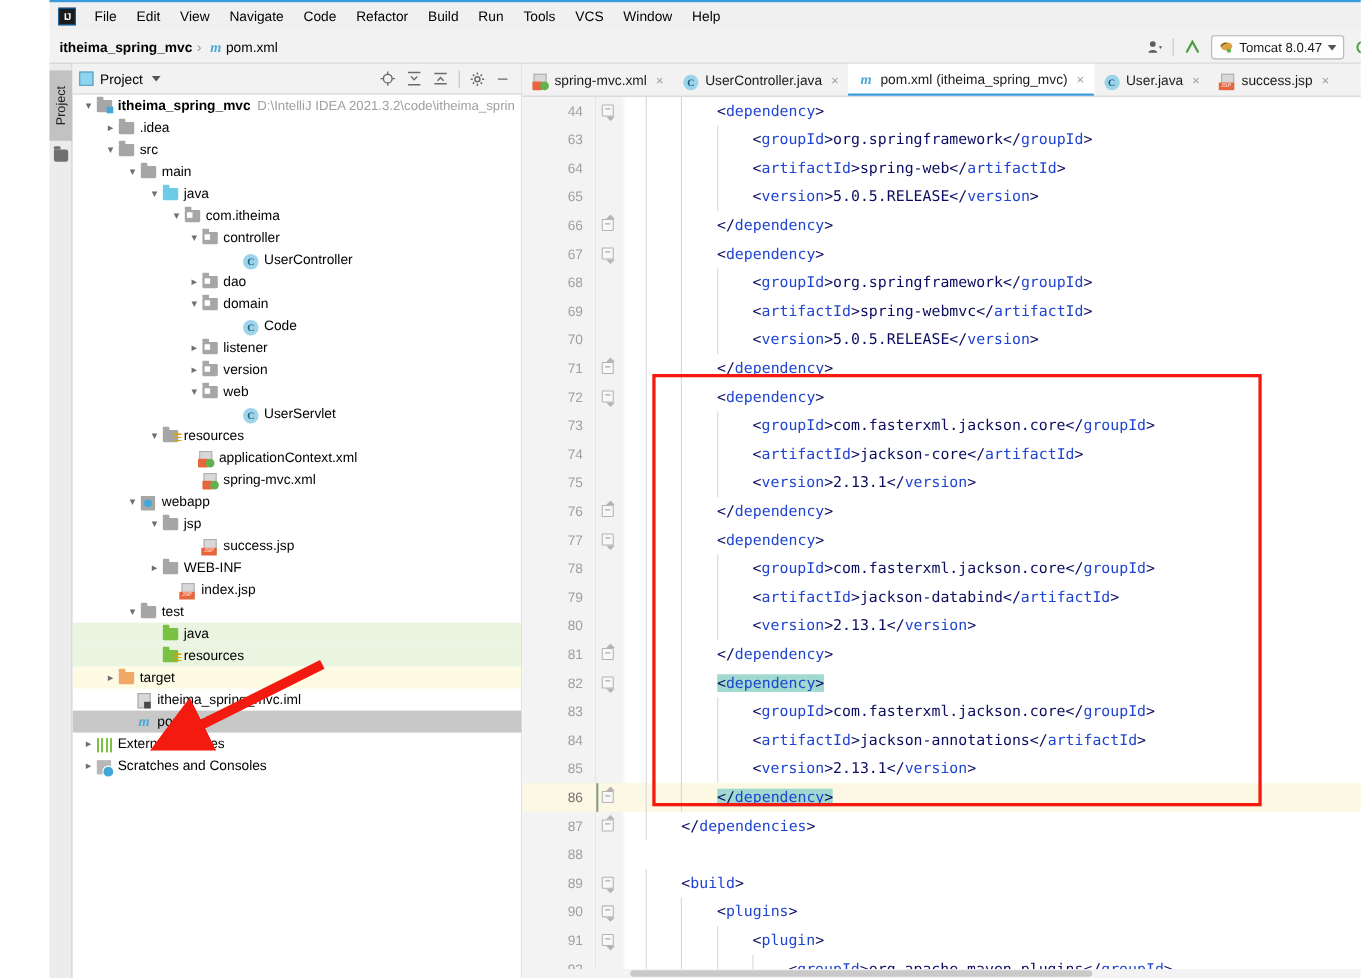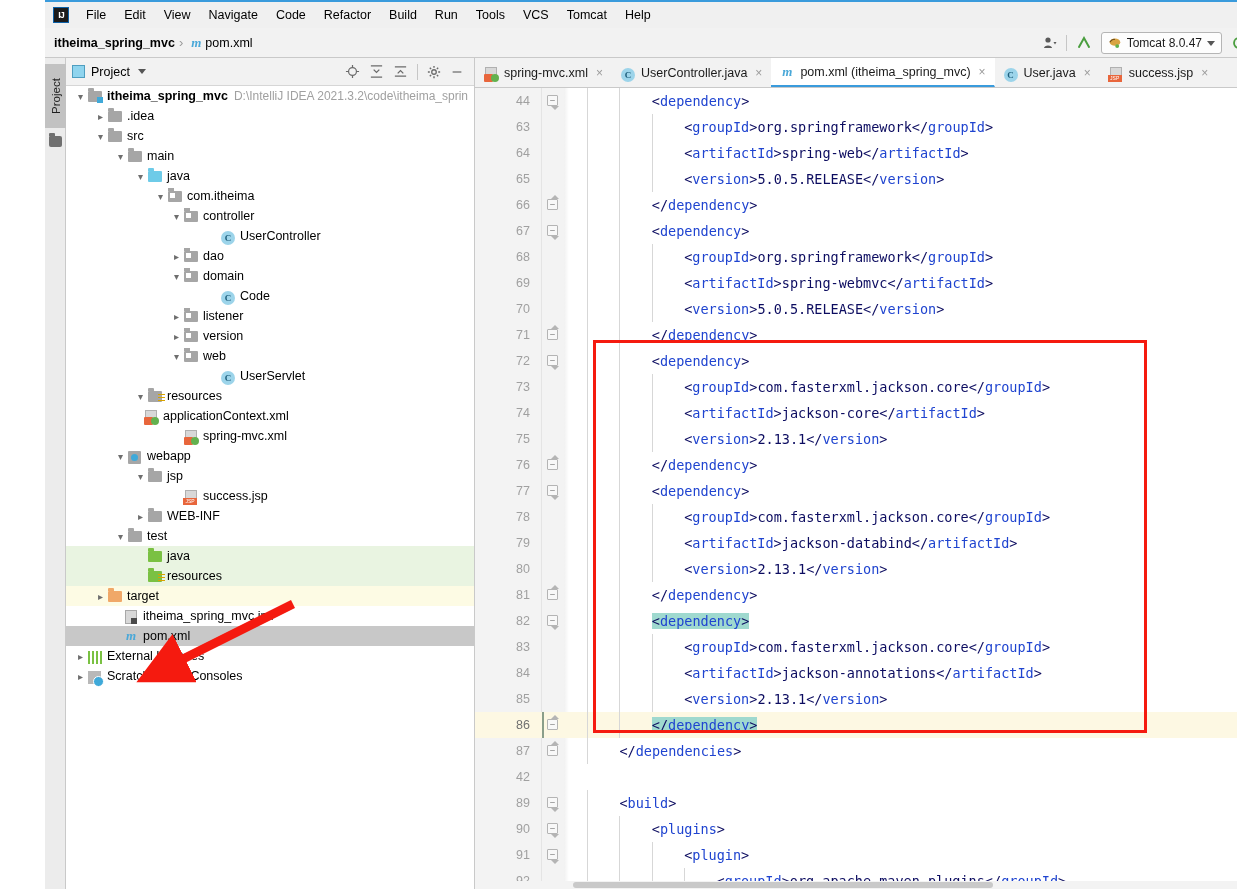--- a/index.html
+++ b/index.html
@@ -279,21 +279,21 @@
       <div class="menu-item"><span>File</span></div>
       <div class="menu-item"><span>Edit</span></div>
       <div class="menu-item"><span>View</span></div>
       <div class="menu-item"><span>Navigate</span></div>
       <div class="menu-item"><span>Code</span></div>
       <div class="menu-item"><span>Refactor</span></div>
       <div class="menu-item"><span>Build</span></div>
       <div class="menu-item"><span>Run</span></div>
       <div class="menu-item"><span>Tools</span></div>
       <div class="menu-item"><span>VCS</span></div>
-      <div class="menu-item"><span>Tomcat</span></div>
+      <div class="menu-item"><span>Window</span></div>
       <div class="menu-item"><span>Help</span></div>
     </div>
   </div>
 
   <div class="navbar">
     <div class="crumb">itheima_spring_mvc</div>
     <div class="crumb-sep">›</div>
     <span class="m-icon">m</span>
     <div class="crumb plain">pom.xml</div>
 
@@ -497,21 +497,21 @@
       <div class="trow" style="padding-left:68px">
         <span class="arrow">▾</span>
         <span class="ic">
             <span class="ic-folder" style="position:absolute;left:1px">
               <span class="badge-lines"></span>
             </span>
           </span>
         <span class="lbl">resources</span>
       </div>
 
-      <div class="trow" style="padding-left:64px">
+      <div class="trow" style="padding-left:100px">
         <span class="arrow none">▸</span>
         <span class="ic">
             <span class="ic-xml" style="position:absolute;left:2px">
               <span class="chk"></span>
             </span>
           </span>
         <span class="lbl">applicationContext.xml</span>
       </div>
 
       <div class="trow" style="padding-left:104px">
@@ -549,20 +549,27 @@
       </div>
 
       <div class="trow" style="padding-left:68px">
         <span class="arrow">▸</span>
         <span class="ic">
             <span class="ic-folder" style="position:absolute;left:1px"></span>
           </span>
         <span class="lbl">WEB-INF</span>
       </div>
 
+      <div class="trow" style="padding-left:84px">
+        <span class="arrow none">▸</span>
+        <span class="ic">
+            <span class="ic-jsp" style="position:absolute;left:2px"></span>
+          </span>
+        <span class="lbl">index.jsp</span>
+      </div>
 
       <div class="trow" style="padding-left:48px">
         <span class="arrow">▾</span>
         <span class="ic">
             <span class="ic-folder" style="position:absolute;left:1px"></span>
           </span>
         <span class="lbl">test</span>
       </div>
 
       <div class="trow green" style="padding-left:68px">
@@ -690,21 +697,21 @@
           <div class="line"><span class="ln">78</span><span class="iguide" style="left: 112px;"></span><span class="iguide" style="left: 144.4px;"></span><span class="iguide" style="left: 176.8px;"></span><span class="code" style="left: 209.2px;"><span><span class="punct">&lt;</span><span class="tagname">groupId</span><span class="punct">&gt;</span><span class="txt">com.fasterxml.jackson.core</span><span class="punct">&lt;/</span><span class="tagname">groupId</span><span class="punct">&gt;</span></span></span></div>
           <div class="line"><span class="ln">79</span><span class="iguide" style="left: 112px;"></span><span class="iguide" style="left: 144.4px;"></span><span class="iguide" style="left: 176.8px;"></span><span class="code" style="left: 209.2px;"><span><span class="punct">&lt;</span><span class="tagname">artifactId</span><span class="punct">&gt;</span><span class="txt">jackson-databind</span><span class="punct">&lt;/</span><span class="tagname">artifactId</span><span class="punct">&gt;</span></span></span></div>
           <div class="line"><span class="ln">80</span><span class="iguide" style="left: 112px;"></span><span class="iguide" style="left: 144.4px;"></span><span class="iguide" style="left: 176.8px;"></span><span class="code" style="left: 209.2px;"><span><span class="punct">&lt;</span><span class="tagname">version</span><span class="punct">&gt;</span><span class="txt">2.13.1</span><span class="punct">&lt;/</span><span class="tagname">version</span><span class="punct">&gt;</span></span></span></div>
           <div class="line"><span class="ln">81</span><span class="iguide" style="left: 112px;"></span><span class="iguide" style="left: 144.4px;"></span><span class="fold tip2" style="top: 7px;">−</span><span class="code" style="left: 176.8px;"><span><span class="punct">&lt;/</span><span class="tagname">dependency</span><span class="punct">&gt;</span></span></span></div>
           <div class="line"><span class="ln">82</span><span class="iguide" style="left: 112px;"></span><span class="iguide" style="left: 144.4px;"></span><span class="fold tip" style="top: 7px;">−</span><span class="code" style="left: 176.8px;"><span class="hl"><span class="punct">&lt;</span><span class="tagname">dependency</span><span class="punct">&gt;</span></span></span></div>
           <div class="line"><span class="ln">83</span><span class="iguide" style="left: 112px;"></span><span class="iguide" style="left: 144.4px;"></span><span class="iguide" style="left: 176.8px;"></span><span class="code" style="left: 209.2px;"><span><span class="punct">&lt;</span><span class="tagname">groupId</span><span class="punct">&gt;</span><span class="txt">com.fasterxml.jackson.core</span><span class="punct">&lt;/</span><span class="tagname">groupId</span><span class="punct">&gt;</span></span></span></div>
           <div class="line"><span class="ln">84</span><span class="iguide" style="left: 112px;"></span><span class="iguide" style="left: 144.4px;"></span><span class="iguide" style="left: 176.8px;"></span><span class="code" style="left: 209.2px;"><span><span class="punct">&lt;</span><span class="tagname">artifactId</span><span class="punct">&gt;</span><span class="txt">jackson-annotations</span><span class="punct">&lt;/</span><span class="tagname">artifactId</span><span class="punct">&gt;</span></span></span></div>
           <div class="line"><span class="ln">85</span><span class="iguide" style="left: 112px;"></span><span class="iguide" style="left: 144.4px;"></span><span class="iguide" style="left: 176.8px;"></span><span class="code" style="left: 209.2px;"><span><span class="punct">&lt;</span><span class="tagname">version</span><span class="punct">&gt;</span><span class="txt">2.13.1</span><span class="punct">&lt;/</span><span class="tagname">version</span><span class="punct">&gt;</span></span></span></div>
           <div class="line caret"><span class="ln">86</span><span class="iguide" style="left: 112px;"></span><span class="iguide" style="left: 144.4px;"></span><span class="fold tip2" style="top: 7px;">−</span><span class="caret-bar"></span><span class="code" style="left: 176.8px;"><span class="hl"><span class="punct">&lt;/</span><span class="tagname">dependency</span><span class="punct">&gt;</span></span></span></div>
           <div class="line"><span class="ln">87</span><span class="iguide" style="left: 112px;"></span><span class="fold tip2" style="top: 7px;">−</span><span class="code" style="left: 144.4px;"><span><span class="punct">&lt;/</span><span class="tagname">dependencies</span><span class="punct">&gt;</span></span></span></div>
-          <div class="line"><span class="ln">42</span><span class="code" style="left: 112px;"><span></span></span></div>
+          <div class="line"><span class="ln">88</span><span class="code" style="left: 112px;"><span></span></span></div>
           <div class="line"><span class="ln">89</span><span class="iguide" style="left: 112px;"></span><span class="fold tip" style="top: 7px;">−</span><span class="code" style="left: 144.4px; text-align: right;"><span><span class="punct">&lt;</span><span class="tagname">build</span><span class="punct">&gt;</span></span></span></div>
           <div class="line"><span class="ln">90</span><span class="iguide" style="left: 112px;"></span><span class="iguide" style="left: 144.4px;"></span><span class="fold tip" style="top: 7px;">−</span><span class="code" style="left: 176.8px;"><span><span class="punct">&lt;</span><span class="tagname">plugins</span><span class="punct">&gt;</span></span></span></div>
           <div class="line"><span class="ln">91</span><span class="iguide" style="left: 112px;"></span><span class="iguide" style="left: 144.4px;"></span><span class="iguide" style="left: 176.8px;"></span><span class="fold tip" style="top: 7px;">−</span><span class="code" style="left: 209.2px;"><span><span class="punct">&lt;</span><span class="tagname">plugin</span><span class="punct">&gt;</span></span></span></div>
           <div class="line"><span class="ln">92</span><span class="iguide" style="left: 112px;"></span><span class="iguide" style="left: 144.4px;"></span><span class="iguide" style="left: 176.8px;"></span><span class="iguide" style="left: 209.2px;"></span><span class="code" style="left: 241.6px;"><span><span class="punct">&lt;</span><span class="tagname">groupId</span><span class="punct">&gt;</span><span class="txt">org.apache.maven.plugins</span><span class="punct">&lt;/</span><span class="tagname">groupId</span><span class="punct">&gt;</span></span></span></div>
         </div>
       <div class="gutter-bottom-strip"></div>
       <div class="hscroll">
         <div class="thumb"></div>
       </div>
     </div>

